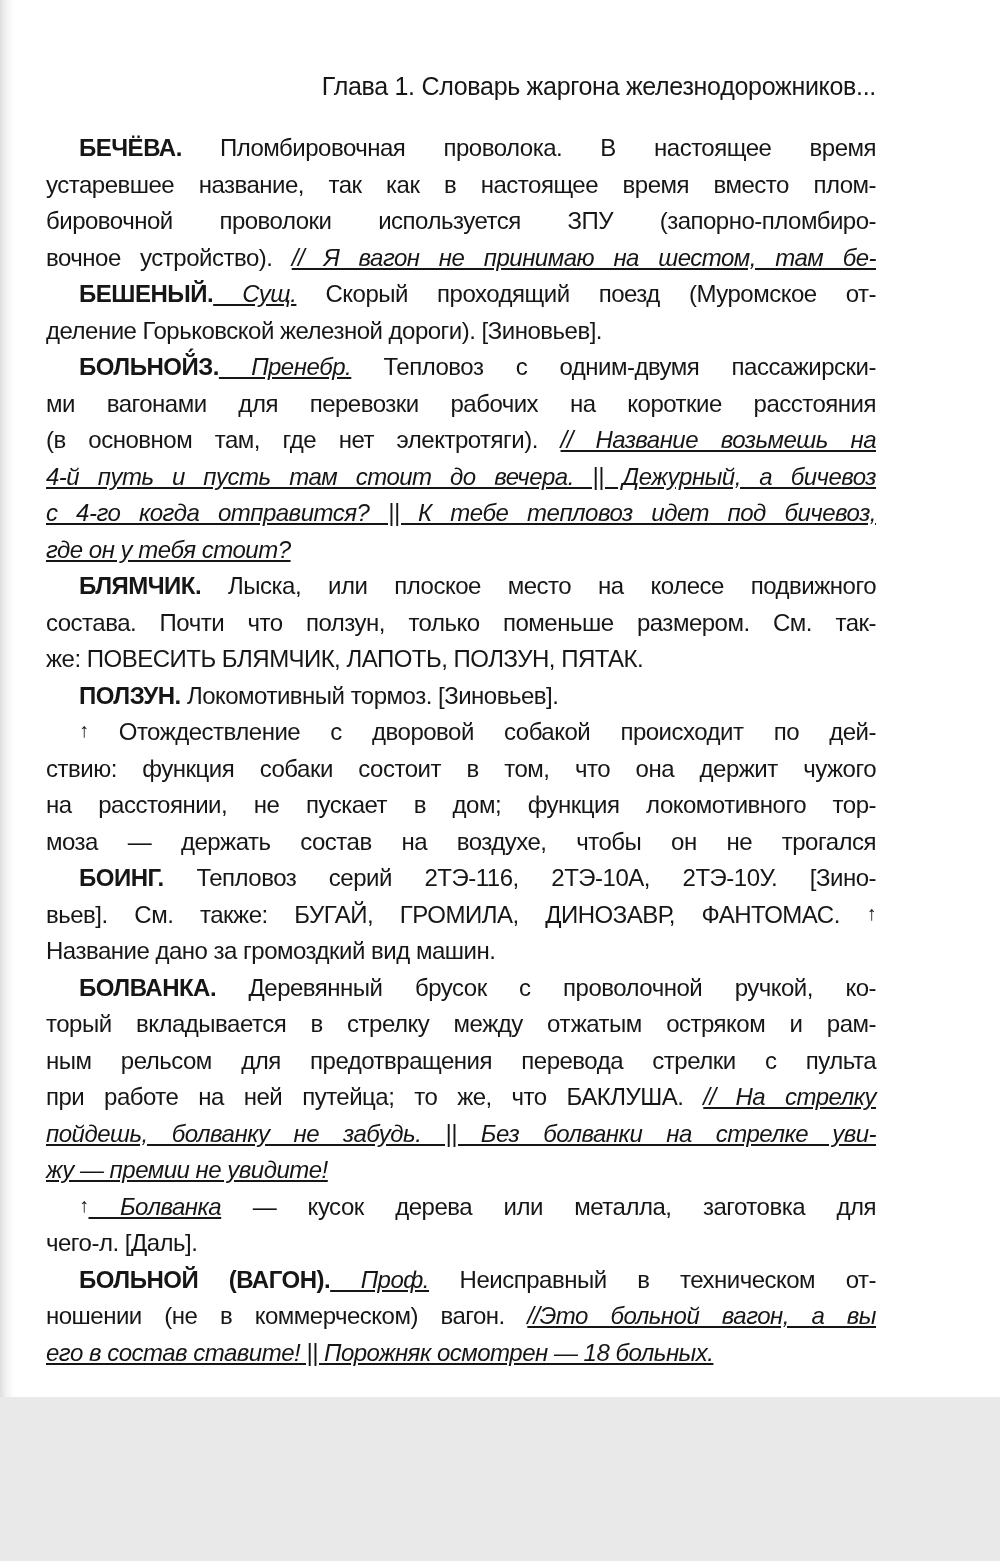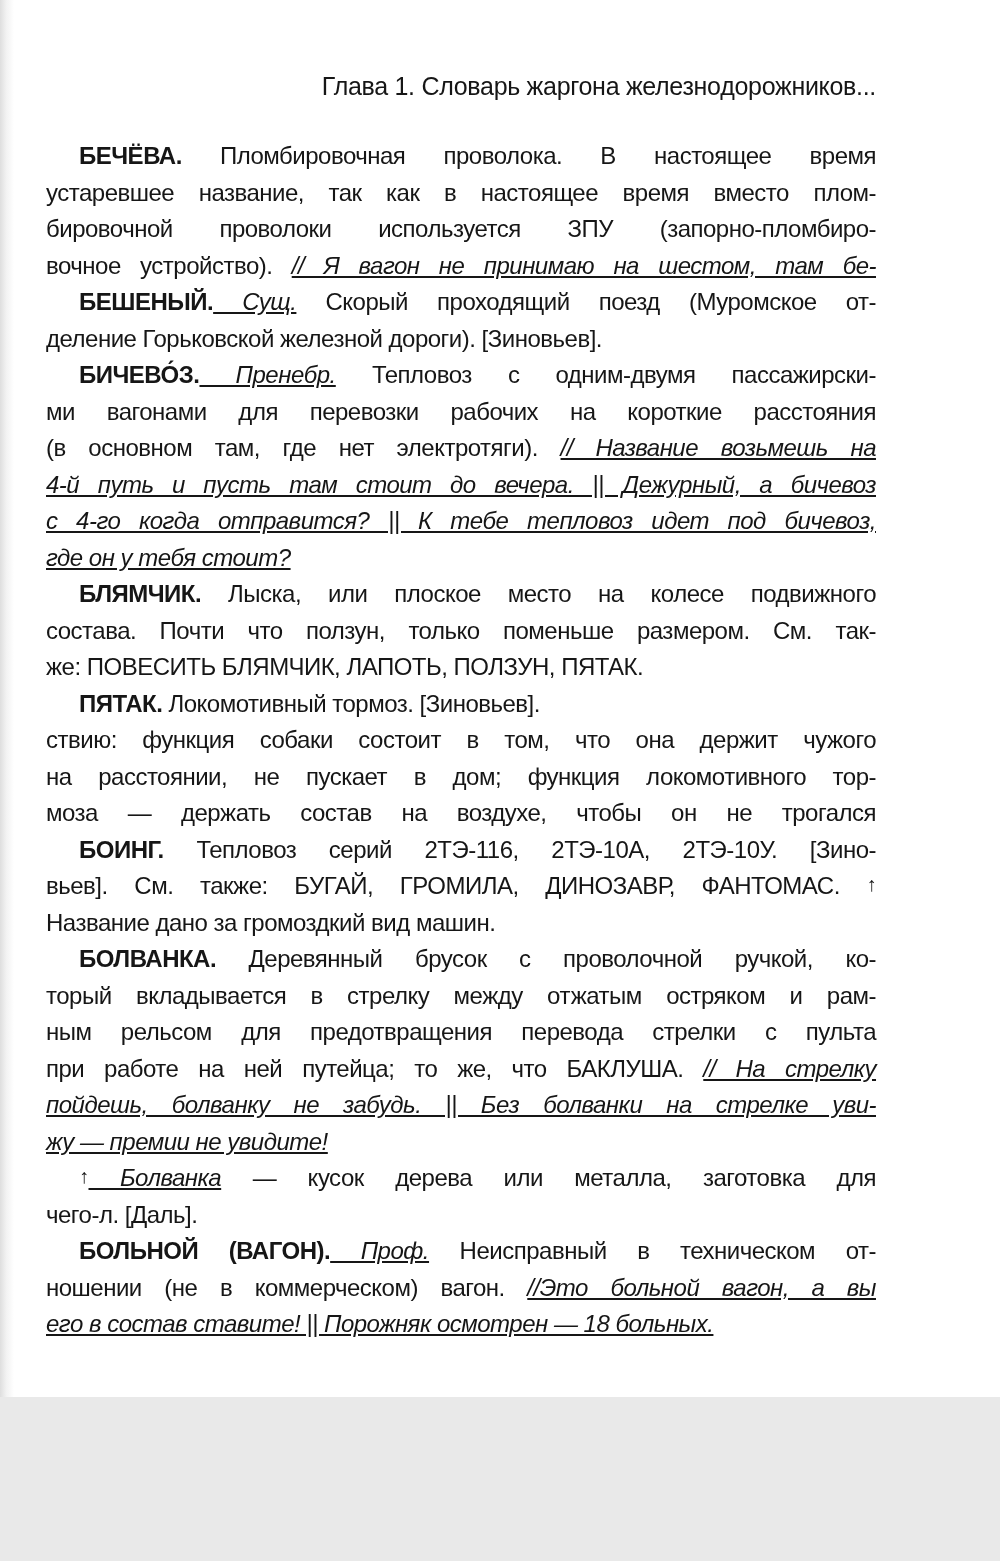--- a/index.html
+++ b/index.html
@@ -31,21 +31,20 @@
     text-align: right;
     font-size: 25px;
     letter-spacing: -0.3px;
     white-space: nowrap;
   }
   .text-block {
     position: absolute;
     left: 46px;
     top: 130px;
     width: 830px;
-    margin-top: 8px;
   }
   .para { margin: 0; }
   .line {
     height: 36.5px;
     line-height: 36.5px;
     font-size: 24px;
     letter-spacing: -0.5px;
     text-align: justify;
     text-align-last: justify;
     white-space: nowrap;
@@ -81,36 +80,37 @@
         <div class="line first"><span class="seg-b">БЕЧЁВА.</span><span class="seg-r"> Пломбировочная проволока. В настоящее время</span></div>
         <div class="line"><span class="seg-r">устаревшее название, так как в настоящее время вместо плом-</span></div>
         <div class="line"><span class="seg-r">бировочной проволоки используется ЗПУ (запорно-пломбиро-</span></div>
         <div class="line"><span class="seg-r">вочное устройство). </span><span class="seg-i">// Я вагон не принимаю на шестом, там бе-</span></div>
       </div>
       <div class="para">
         <div class="line first"><span class="seg-b">БЕШЕНЫЙ.</span><span class="seg-i"> Сущ.</span><span class="seg-r"> Скорый проходящий поезд (Муромское от-</span></div>
         <div class="line final"><span class="seg-r">деление Горьковской железной дороги). [Зиновьев].</span></div>
       </div>
       <div class="para">
-        <div class="line first"><span class="seg-b">БИЧЕВО́З.</span><span class="seg-i"> Пренебр.</span><span class="seg-r"> Тепловоз с одним-двумя пассажирски-</span></div>
+        <div class="line first"><span class="seg-b">БОЛЬНОЙ́З.</span><span class="seg-i"> Пренебр.</span><span class="seg-r"> Тепловоз с одним-двумя пассажирски-</span></div>
         <div class="line"><span class="seg-r">ми вагонами для перевозки рабочих на короткие расстояния</span></div>
         <div class="line"><span class="seg-r">(в основном там, где нет электротяги). </span><span class="seg-i">// Название возьмешь на</span></div>
         <div class="line"><span class="seg-i">4-й путь и пусть там стоит до вечера. || Дежурный, а бичевоз</span></div>
         <div class="line"><span class="seg-i">с 4-го когда отправится? || К тебе тепловоз идет под бичевоз,</span></div>
         <div class="line final"><span class="seg-i">где он у тебя стоит?</span></div>
       </div>
       <div class="para">
         <div class="line first"><span class="seg-b">БЛЯМЧИК.</span><span class="seg-r"> Лыска, или плоское место на колесе подвижного</span></div>
         <div class="line"><span class="seg-r">состава. Почти что ползун, только поменьше размером. См. так-</span></div>
         <div class="line final"><span class="seg-r">же: ПОВЕСИТЬ БЛЯМЧИК, ЛАПОТЬ, ПОЛЗУН, ПЯТАК.</span></div>
       </div>
       <div class="para">
-        <div class="line first final"><span class="seg-b">ПЯТАК.</span><span class="seg-r"> Локомотивный тормоз. [Зиновьев].</span></div>
+        <div class="line first final"><span class="seg-b">ПОЛЗУН.</span><span class="seg-r"> Локомотивный тормоз. [Зиновьев].</span></div>
       </div>
       <div class="para">
+        <div class="line first"><span class="seg-m">↑</span><span class="seg-r"> Отождествление с дворовой собакой происходит по дей-</span></div>
         <div class="line"><span class="seg-r">ствию: функция собаки состоит в том, что она держит чужого</span></div>
         <div class="line"><span class="seg-r">на расстоянии, не пускает в дом; функция локомотивного тор-</span></div>
         <div class="line"><span class="seg-r">моза — держать состав на воздухе, чтобы он не трогался</span></div>
       </div>
       <div class="para">
         <div class="line first"><span class="seg-b">БОИНГ.</span><span class="seg-r"> Тепловоз серий 2ТЭ-116, 2ТЭ-10А, 2ТЭ-10У. [Зино-</span></div>
         <div class="line"><span class="seg-r">вьев]. См. также: БУГАЙ, ГРОМИЛА, ДИНОЗАВР, ФАНТОМАС. </span><span class="seg-m">↑</span></div>
         <div class="line final"><span class="seg-r">Название дано за громоздкий вид машин.</span></div>
       </div>
       <div class="para">

